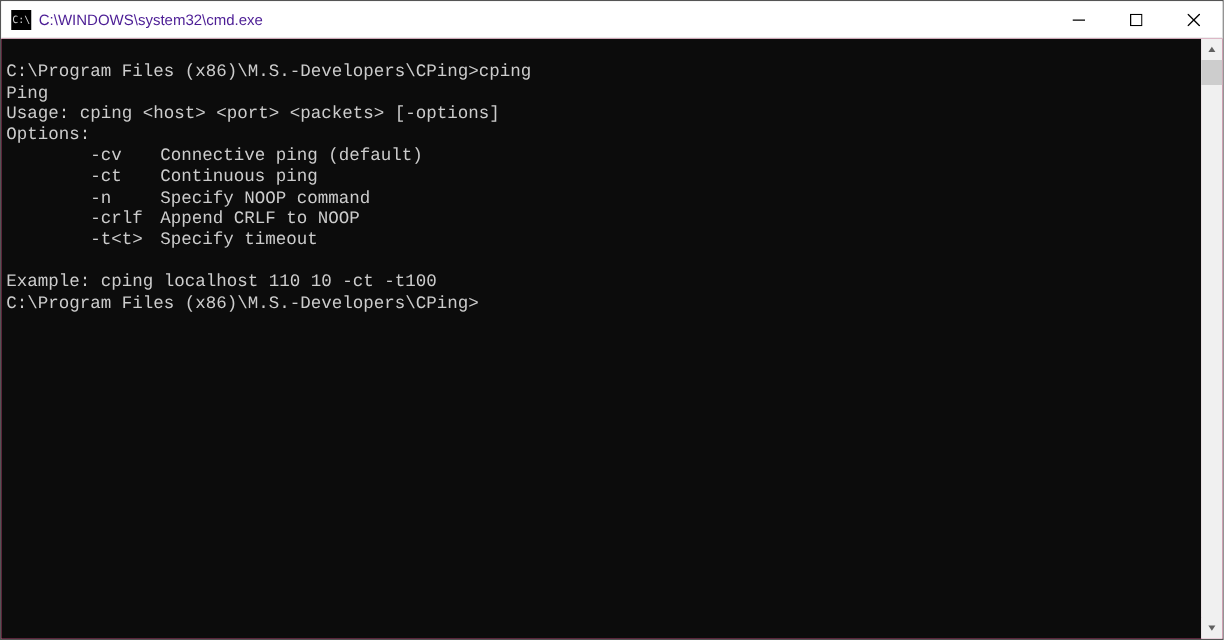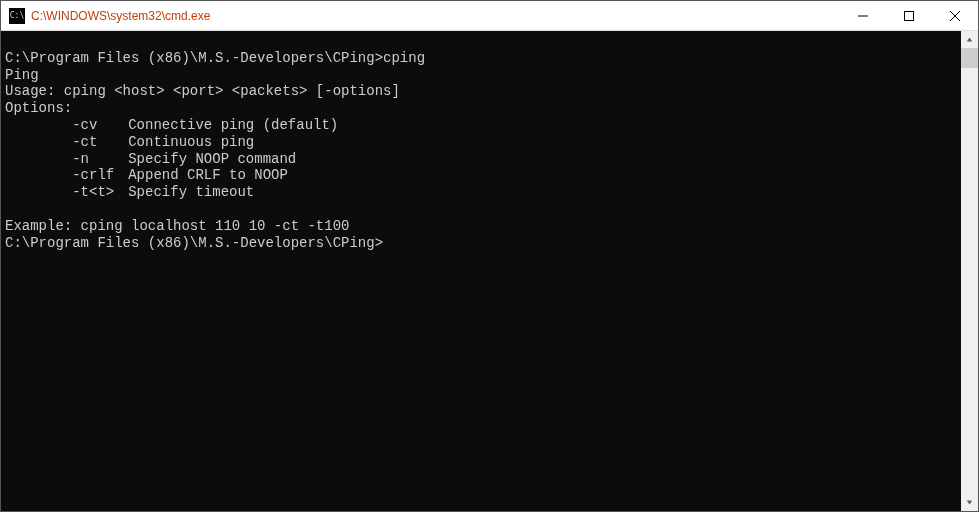--- a/index.html
+++ b/index.html
@@ -37,21 +37,21 @@
       background: #000;
       display: flex;
       align-items: center;
       justify-content: center;
       font-size: 8px;
       color: #ccc;
       font-family: monospace;
     }
     .titlebar-title {
       font-size: 12px;
-      color: #c2410c;
+      color: #4c1d95;
       flex: 1;
     }
     .titlebar-controls {
       display: flex;
       height: 100%;
     }
     .titlebar-btn {
       width: 46px;
       height: 100%;
       display: flex;

